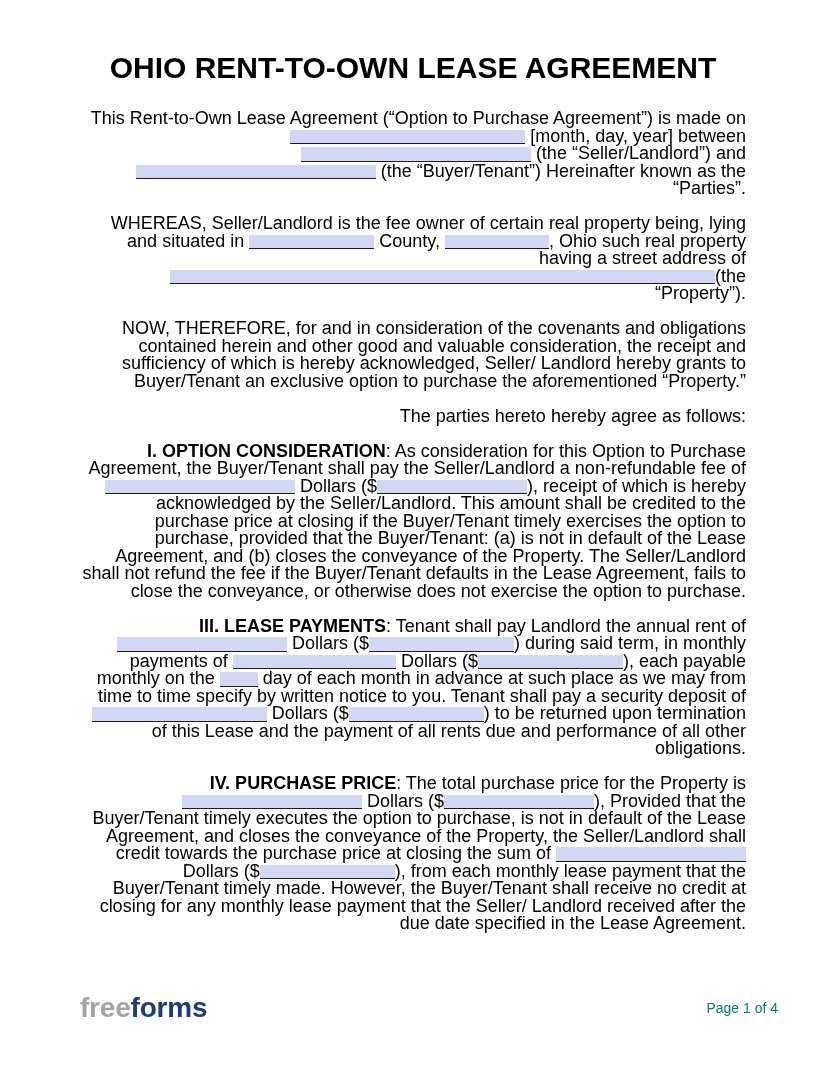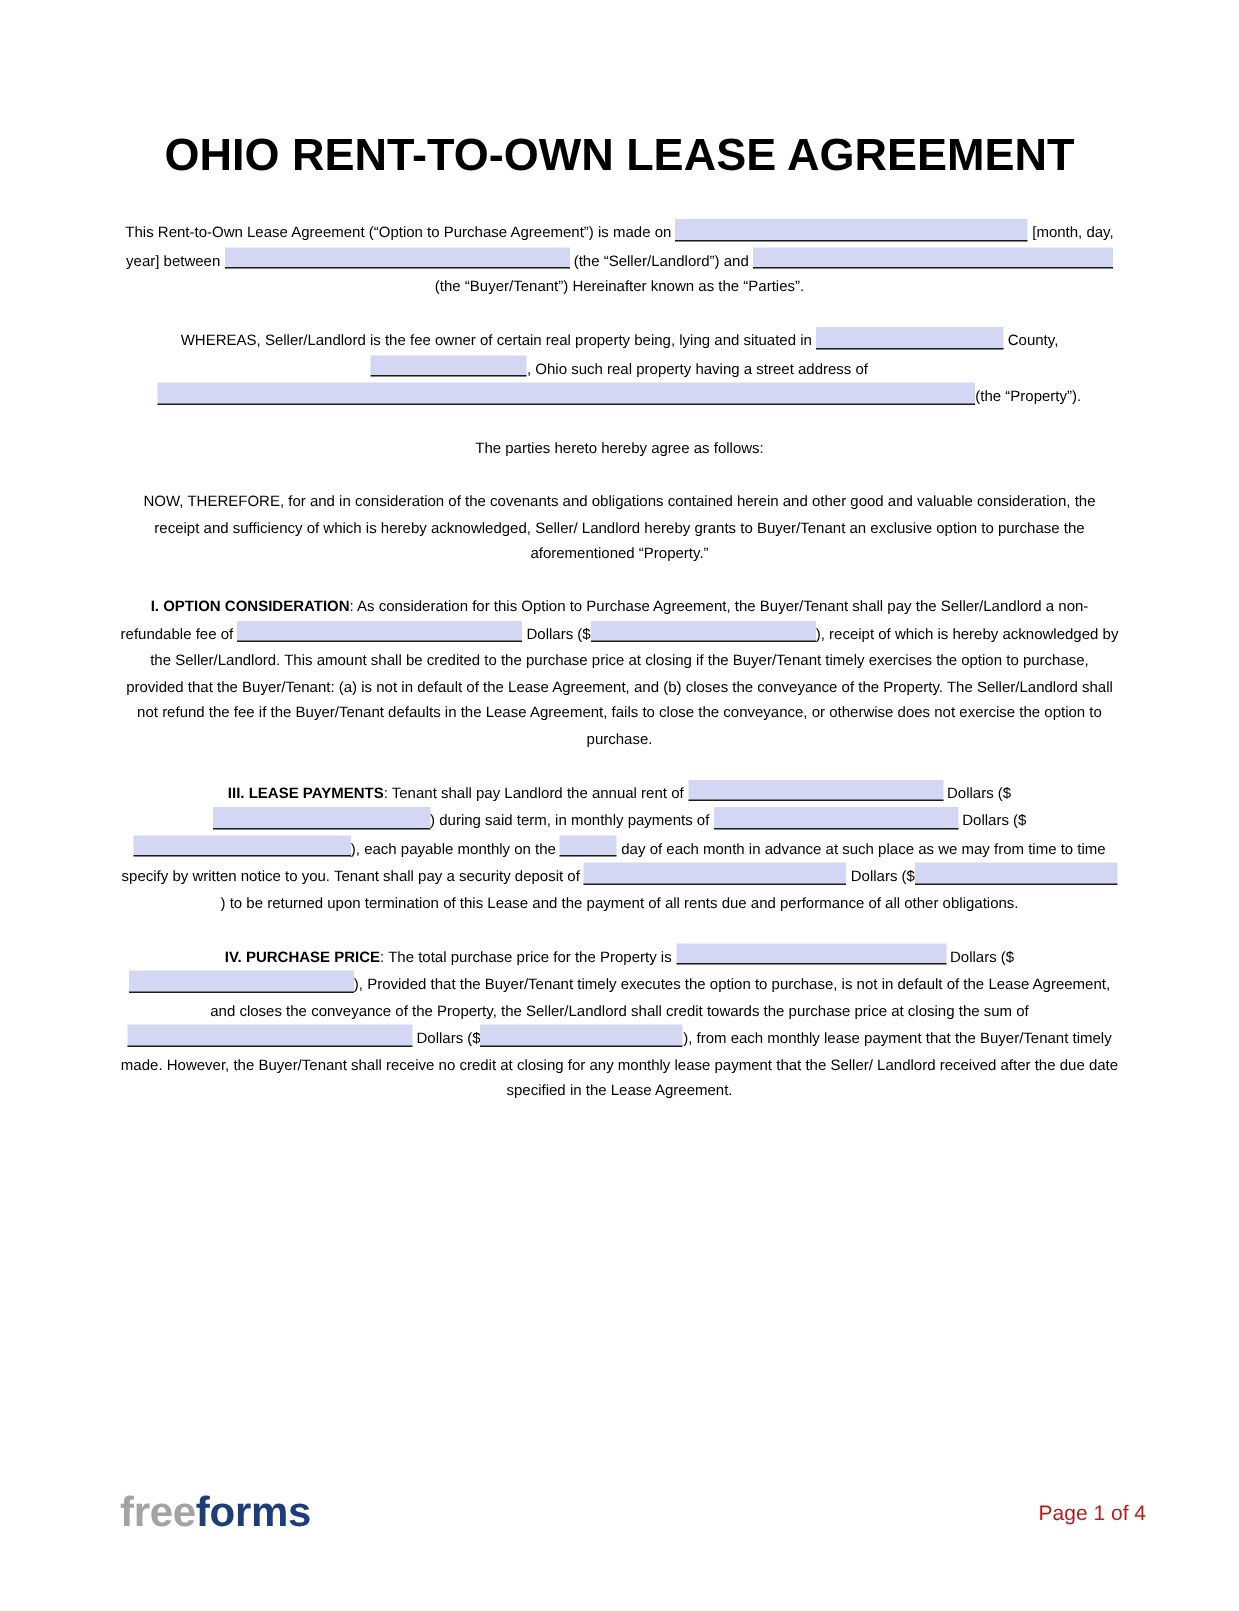--- a/index.html
+++ b/index.html
@@ -3,58 +3,58 @@
 <meta charset="utf-8">
 <style>
   html, body { margin: 0; padding: 0; background: #ffffff; }
   body {
     width: 826px; height: 1074px;
     position: relative;
     font-family: "Liberation Sans", sans-serif;
     color: #000000;
     overflow: hidden;
   }
-  .page { padding: 50px 80px 0 80px; margin-top: 36px; }
+  .page { padding: 50px 80px 0 80px; }
   h1.doc-title {
     font-size: 30px; line-height: 36px; font-weight: bold;
     text-align: center; margin: 0 0 24px 0; white-space: nowrap;
   }
   .doc p {
-    font-size: 10px; line-height: 17.5px;
-    margin: 0 0 17.5px 0; text-align: center;
+    font-size: 18px; line-height: 17.5px;
+    margin: 0 0 17.5px 0; text-align: right;
   }
   .bold { font-weight: bold; }
   .field {
     display: inline-block;
     background: var(--field-bg, #d3d7f3);
     border-bottom: 1.5px solid var(--field-underline, #1c1c1c);
     height: 13.5px;
     vertical-align: -2.5px;
   }
   .footer-logo {
     position: absolute; left: 80px; top: 992px;
     font-size: 28px; font-weight: bold; letter-spacing: -0.2px;
   }
   .logo-free  { color: var(--logo-free, #a3a3a3); }
   .logo-forms { color: var(--logo-forms, #1d3c78); }
   .page-num {
-    position: absolute; right: 62px; top: 1000px;
-    font-size: 14px; color: #b91c1c;
+    position: absolute; right: 48px; top: 1000px;
+    font-size: 14px; color: #0f766e;
   }
 </style>
 </head>
 <body>
 
 <div class="page">
   <h1 class="doc-title">OHIO RENT-TO-OWN LEASE AGREEMENT</h1>
   <div class="doc">
       <p><span>This Rent-to-Own Lease Agreement (“Option to Purchase Agreement”) is made on </span><span class="field" style="width: 235px;"></span><span> [month, day, year] between </span><span class="field" style="width: 230px;"></span><span> (the “Seller/Landlord”) and </span><span class="field" style="width: 240px;"></span><span> (the “Buyer/Tenant”) Hereinafter known as the “Parties”.</span></p>
       <p><span>WHEREAS, Seller/Landlord is the fee owner of certain real property being, lying and situated in </span><span class="field" style="width: 125px;"></span><span> County, </span><span class="field" style="width: 104px;"></span><span>, Ohio such real property having a street address of </span><span class="field" style="width: 545px;"></span><span>(the “Property”).</span></p>
+      <p><span>NOW, THEREFORE, for and in consideration of the covenants and obligations contained herein and other good and valuable consideration, the receipt and sufficiency of which is hereby acknowledged, Seller/ Landlord hereby grants to Buyer/Tenant an exclusive option to purchase the aforementioned “Property.”</span></p>
       <p><span>The parties hereto hereby agree as follows:</span></p>
-      <p><span>NOW, THEREFORE, for and in consideration of the covenants and obligations contained herein and other good and valuable consideration, the receipt and sufficiency of which is hereby acknowledged, Seller/ Landlord hereby grants to Buyer/Tenant an exclusive option to purchase the aforementioned “Property.”</span></p>
       <p><span class="bold">I. OPTION CONSIDERATION</span><span>: As consideration for this Option to Purchase Agreement, the Buyer/Tenant shall pay the Seller/Landlord a non-refundable fee of </span><span class="field" style="width: 190px;"></span><span> Dollars ($</span><span class="field" style="width: 150px;"></span><span>), receipt of which is hereby acknowledged by the Seller/Landlord. This amount shall be credited to the purchase price at closing if the Buyer/Tenant timely exercises the option to purchase, provided that the Buyer/Tenant: (a) is not in default of the Lease Agreement, and (b) closes the conveyance of the Property. The Seller/Landlord shall not refund the fee if the Buyer/Tenant defaults in the Lease Agreement, fails to close the conveyance, or otherwise does not exercise the option to purchase.</span></p>
       <p><span class="bold">III. LEASE PAYMENTS</span><span>: Tenant shall pay Landlord the annual rent of </span><span class="field" style="width: 170px;"></span><span> Dollars ($</span><span class="field" style="width: 145px;"></span><span>) during said term, in monthly payments of </span><span class="field" style="width: 163px;"></span><span> Dollars ($</span><span class="field" style="width: 145px;"></span><span>), each payable monthly on the </span><span class="field" style="width: 38px;"></span><span> day of each month in advance at such place as we may from time to time specify by written notice to you. Tenant shall pay a security deposit of </span><span class="field" style="width: 175px;"></span><span> Dollars ($</span><span class="field" style="width: 135px;"></span><span>) to be returned upon termination of this Lease and the payment of all rents due and performance of all other obligations.</span></p>
       <p><span class="bold">IV. PURCHASE PRICE</span><span>: The total purchase price for the Property is </span><span class="field" style="width: 180px;"></span><span> Dollars ($</span><span class="field" style="width: 150px;"></span><span>), Provided that the Buyer/Tenant timely executes the option to purchase, is not in default of the Lease Agreement, and closes the conveyance of the Property, the Seller/Landlord shall credit towards the purchase price at closing the sum of </span><span class="field" style="width: 190px;"></span><span> Dollars ($</span><span class="field" style="width: 135px;"></span><span>), from each monthly lease payment that the Buyer/Tenant timely made. However, the Buyer/Tenant shall receive no credit at closing for any monthly lease payment that the Seller/ Landlord received after the due date specified in the Lease Agreement.</span></p>
     </div>
 </div>
 
 <div class="footer-logo"><span class="logo-free">free</span><span class="logo-forms">forms</span></div>
 
 <div class="page-num">Page 1 of 4</div>
 

